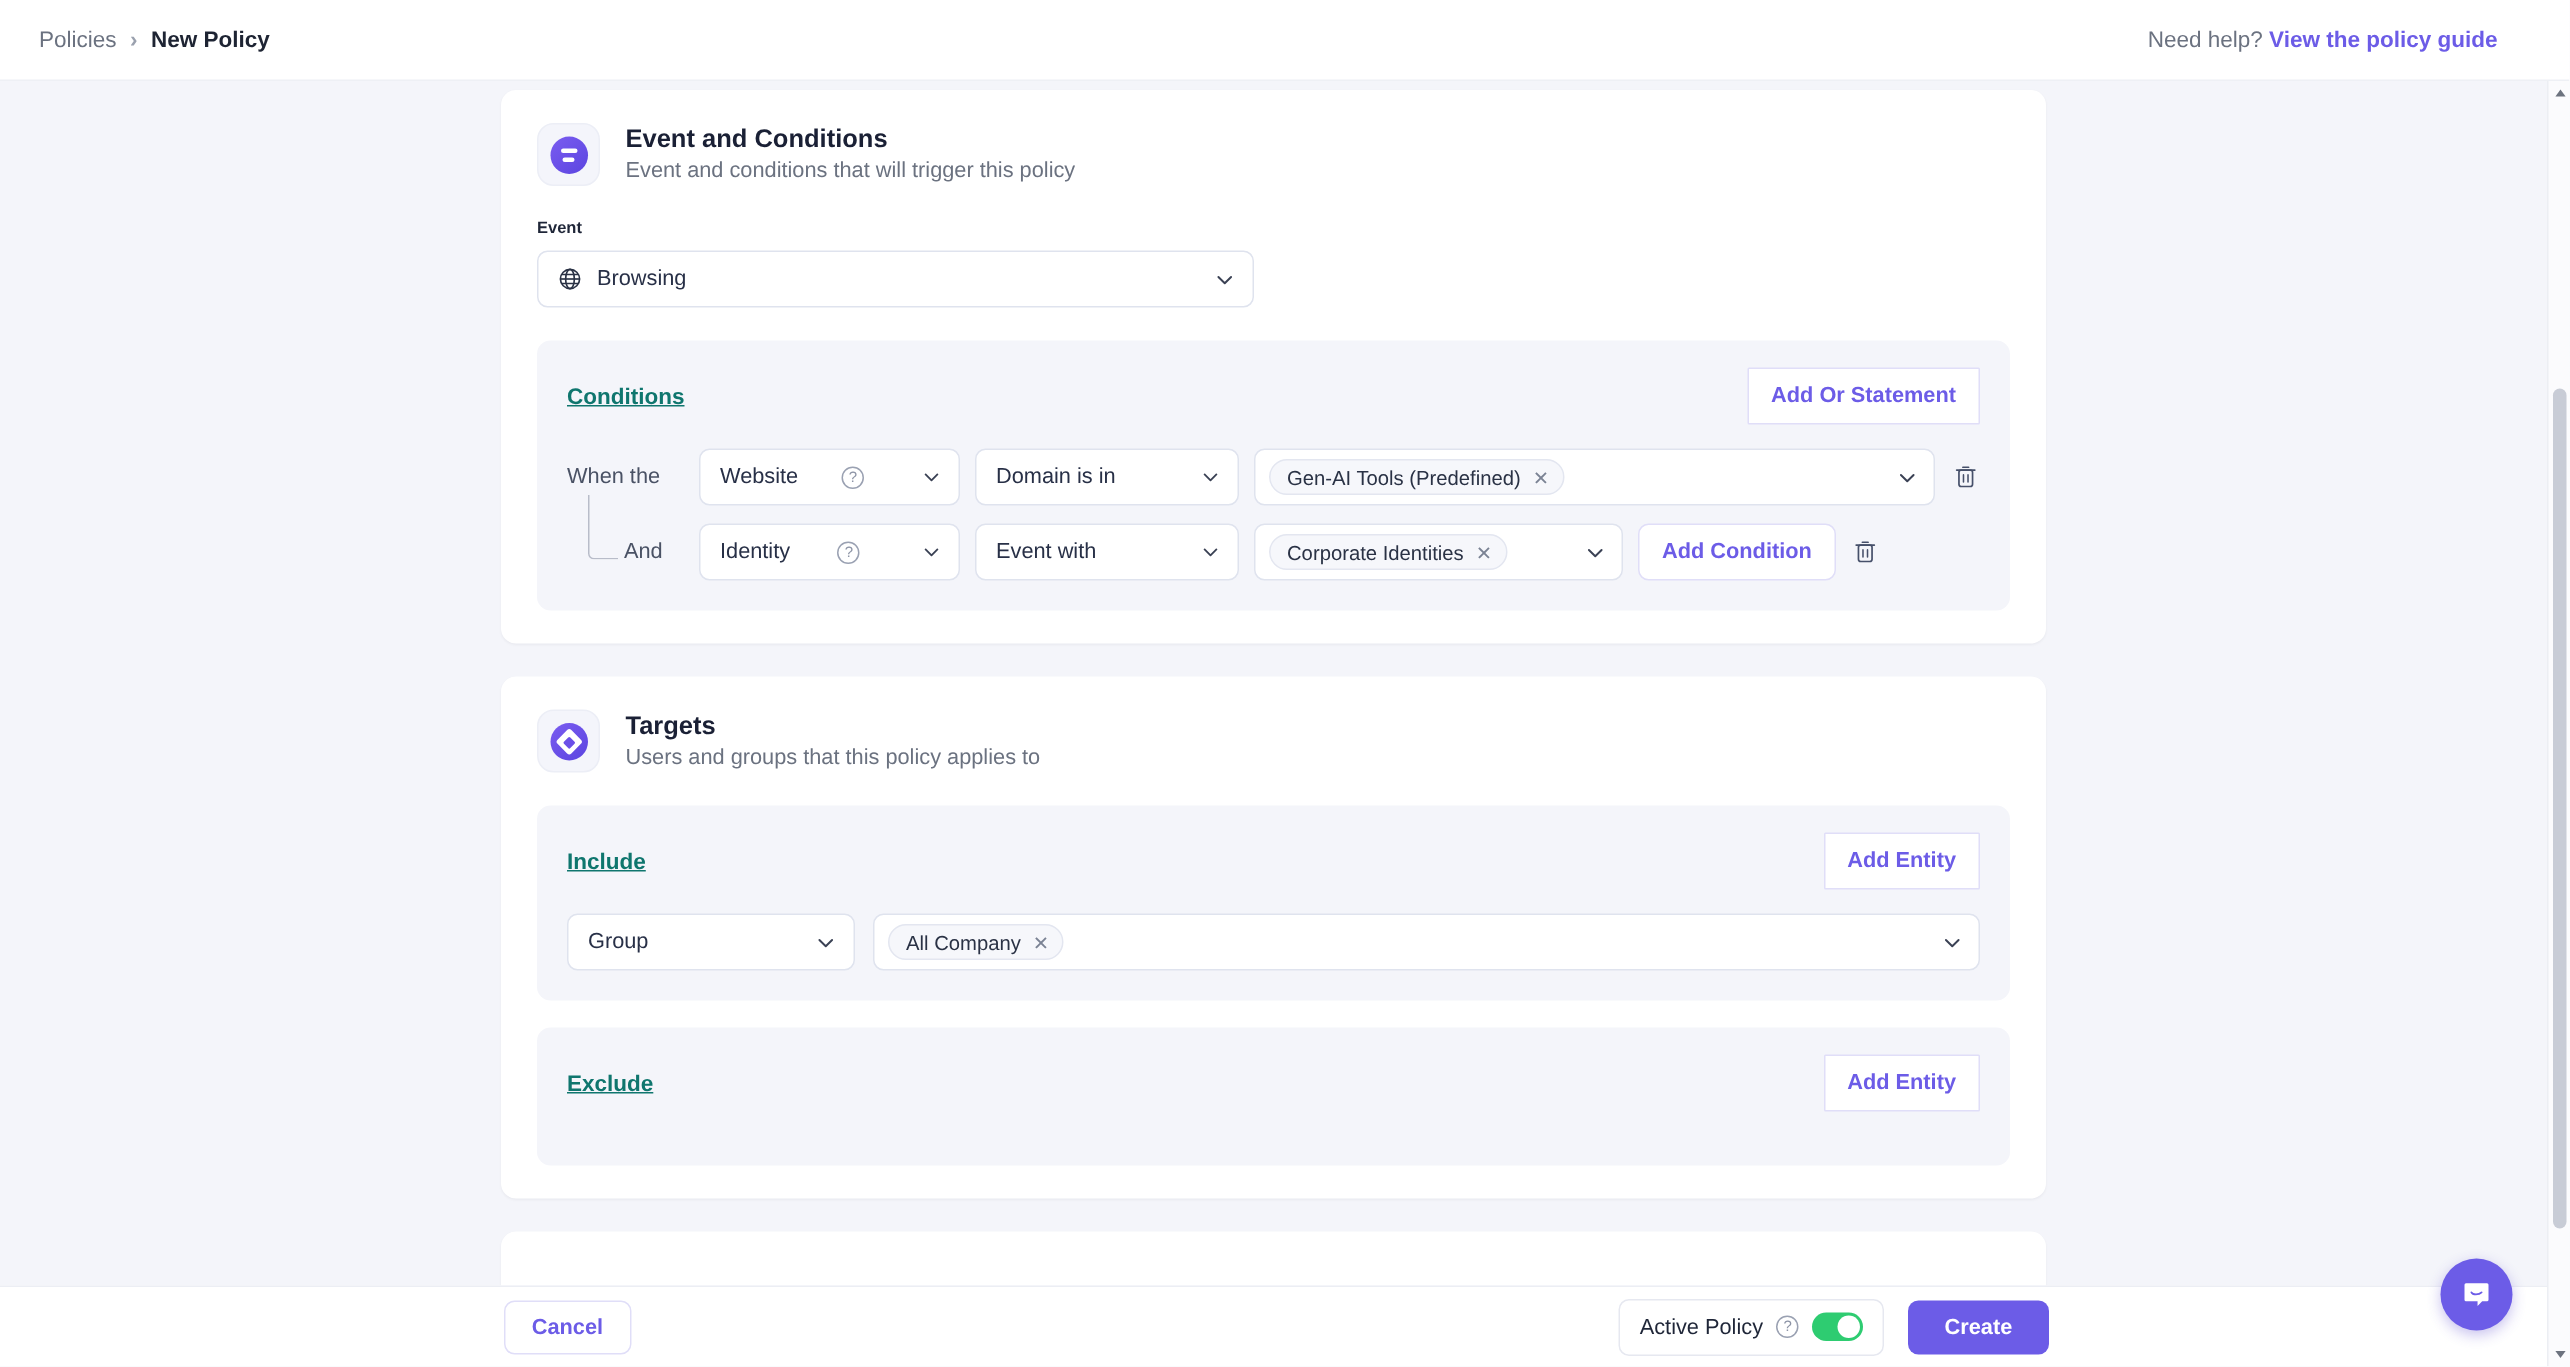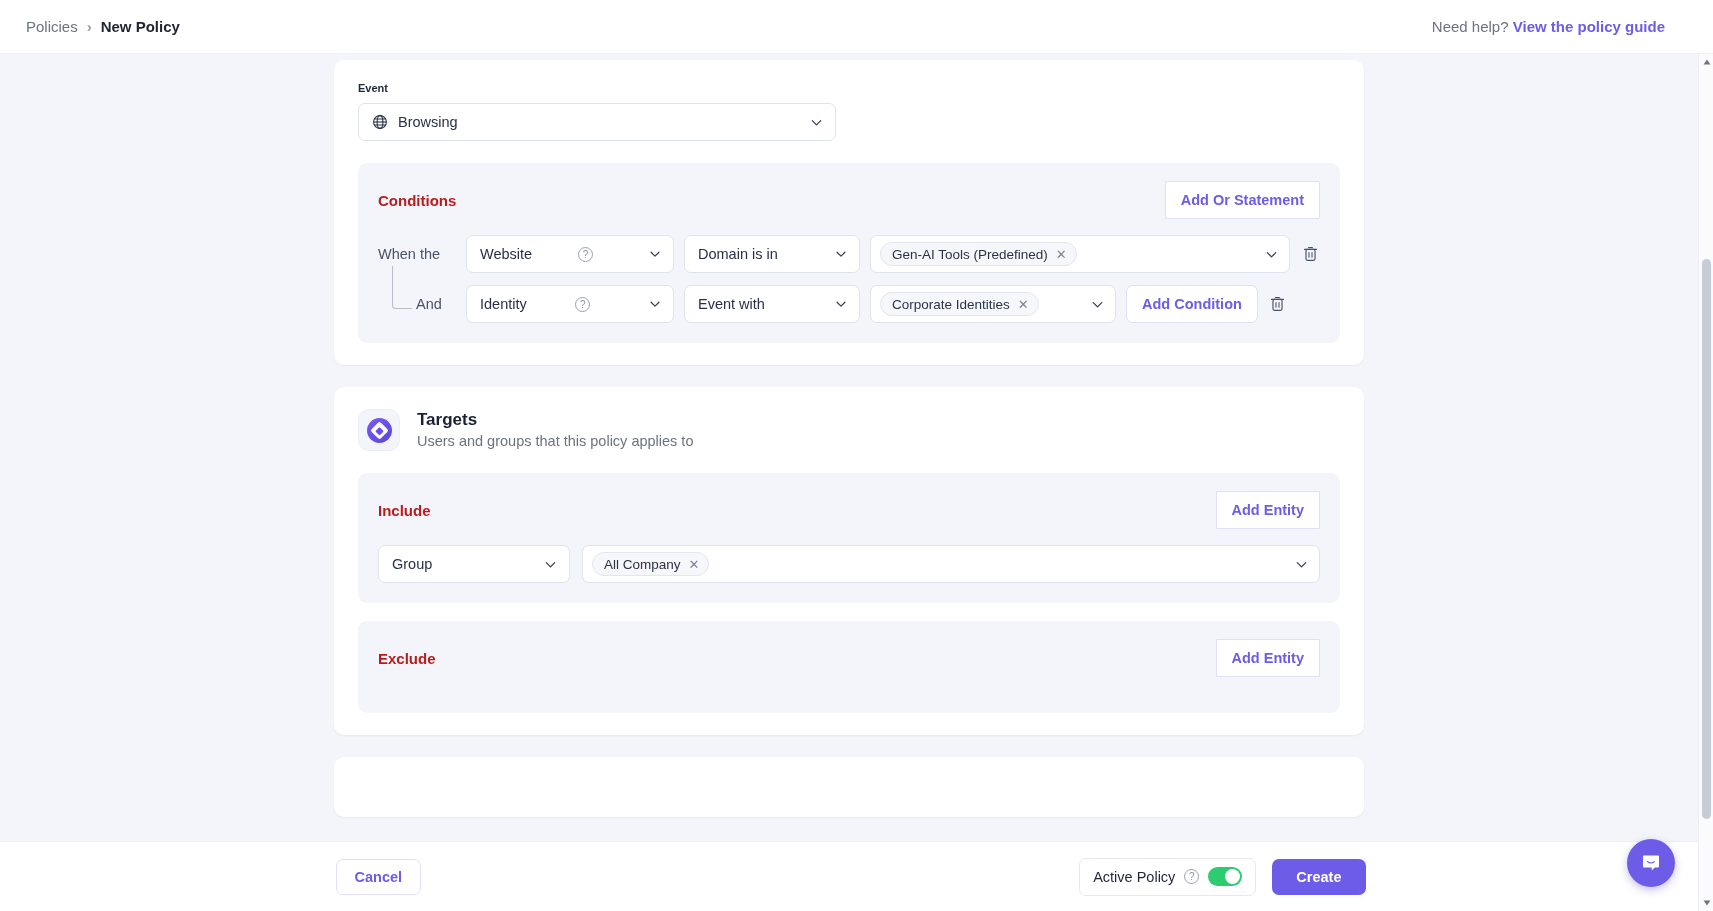--- a/index.html
+++ b/index.html
@@ -105,21 +105,21 @@
 
   .event-select { width: 478px; }
 
   
   .panel {
     background: #f4f5fa;
     border-radius: 9px;
     padding: 18px 20px 20px 20px;
   }
   .panel-head { display: flex; align-items: center; margin-bottom: 16px; min-height: 38px; }
-  .panel-title { font-size: 15px; font-weight: 700; color: #b91c1c; }
+  .panel-title { font-size: 15px; font-weight: 700; color: #0f766e; text-decoration: underline; }
   .ghost-btn {
     margin-left: auto;
     border: 1px solid #e0def8;
     background: #fff;
     color: #6c5ce7;
     font-weight: 700;
     font-size: 14.5px;
     border-radius: 1px;
     height: 38px;
     padding: 0 15px;
@@ -137,21 +137,21 @@
   }
   .cond-prefix.and { padding-left: 38px; position: relative; color:#4a5265; }
   .branch {
     position: absolute;
     left: 14px; top: -30px;
     width: 20px; height: 43px;
     border-left: 1.5px solid #b8bcc9;
     border-bottom: 1.5px solid #b8bcc9;
     border-bottom-left-radius: 4px;
   }
-  .sel-sm  { width: 208px; flex: none; }
+  .sel-sm  { width: 174px; flex: none; }
   .sel-md  { width: 176px; flex: none; }
   .sel-lg  { flex: 1 1 auto; min-width: 0; }
   .sel-lg2 { width: 246px; flex: none; }
 
   .qmark {
     width: 15px; height: 15px; border-radius: 50%;
     border: 1.2px solid #9aa1b2; color: #8d94a6;
     font-size: 10px; line-height: 13px; text-align: center;
     margin-left: auto; margin-right: 9px; flex: none;
     font-family: "Liberation Sans", sans-serif;
@@ -184,21 +184,21 @@
 
   
   .target-row { display: flex; align-items: flex-end; gap: 12px; }
   .group-sel { width: 192px; flex: none; }
   .entity-host { flex: 1 1 auto; min-width: 0; }
   .empty-note { font-size: 14.5px; color: #6b7280; }
 
   
   .footer {
     position: absolute;
-    left: 0; right: 12px; bottom: 0; height: 70px;
+    left: 0; right: 12px; bottom: 0; height: 54px;
     background: #ffffff;
     border-top: 1px solid #eceef4;
     display: flex; align-items: center;
     z-index: 4;
   }
   .footer-inner { width: 1030px; margin: 0 auto; display: flex; align-items: center; width:1030px; }
   .btn-cancel {
     border: 1px solid #e0def8; background: #fff; color: #6c5ce7;
     font-weight: 700; font-size: 14.5px; border-radius: 7px;
     height: 36px; padding: 0 18px; cursor: pointer;
@@ -269,20 +269,32 @@
     <a>View the policy guide</a>
   </div>
 </div>
 
 <div class="page">
 
   <div class="scrollarea">
     <div class="content">
 
       <div class="card">
+        <div class="card-head">
+          <div class="card-icon-box">
+            <div class="icon-circle">
+              <div class="bar b1"></div>
+              <div class="bar b2"></div>
+            </div>
+          </div>
+          <div>
+            <div class="card-title">Event and Conditions</div>
+            <div class="card-sub">Event and conditions that will trigger this policy</div>
+          </div>
+        </div>
 
         <div class="field-label">Event</div>
         <div class="select event-select">
           <span class="globe">
             <svg width="16" height="16" viewBox="0 0 16 16" fill="none">
               <circle cx="8" cy="8" r="6.4" stroke="#2a3245" stroke-width="1.1"></circle>
               <ellipse cx="8" cy="8" rx="2.9" ry="6.4" stroke="#2a3245" stroke-width="1.1"></ellipse>
               <line x1="1.7" y1="8" x2="14.3" y2="8" stroke="#2a3245" stroke-width="1.1"></line>
               <line x1="2.6" y1="5" x2="13.4" y2="5" stroke="#2a3245" stroke-width="1"></line>
               <line x1="2.6" y1="11" x2="13.4" y2="11" stroke="#2a3245" stroke-width="1"></line>

